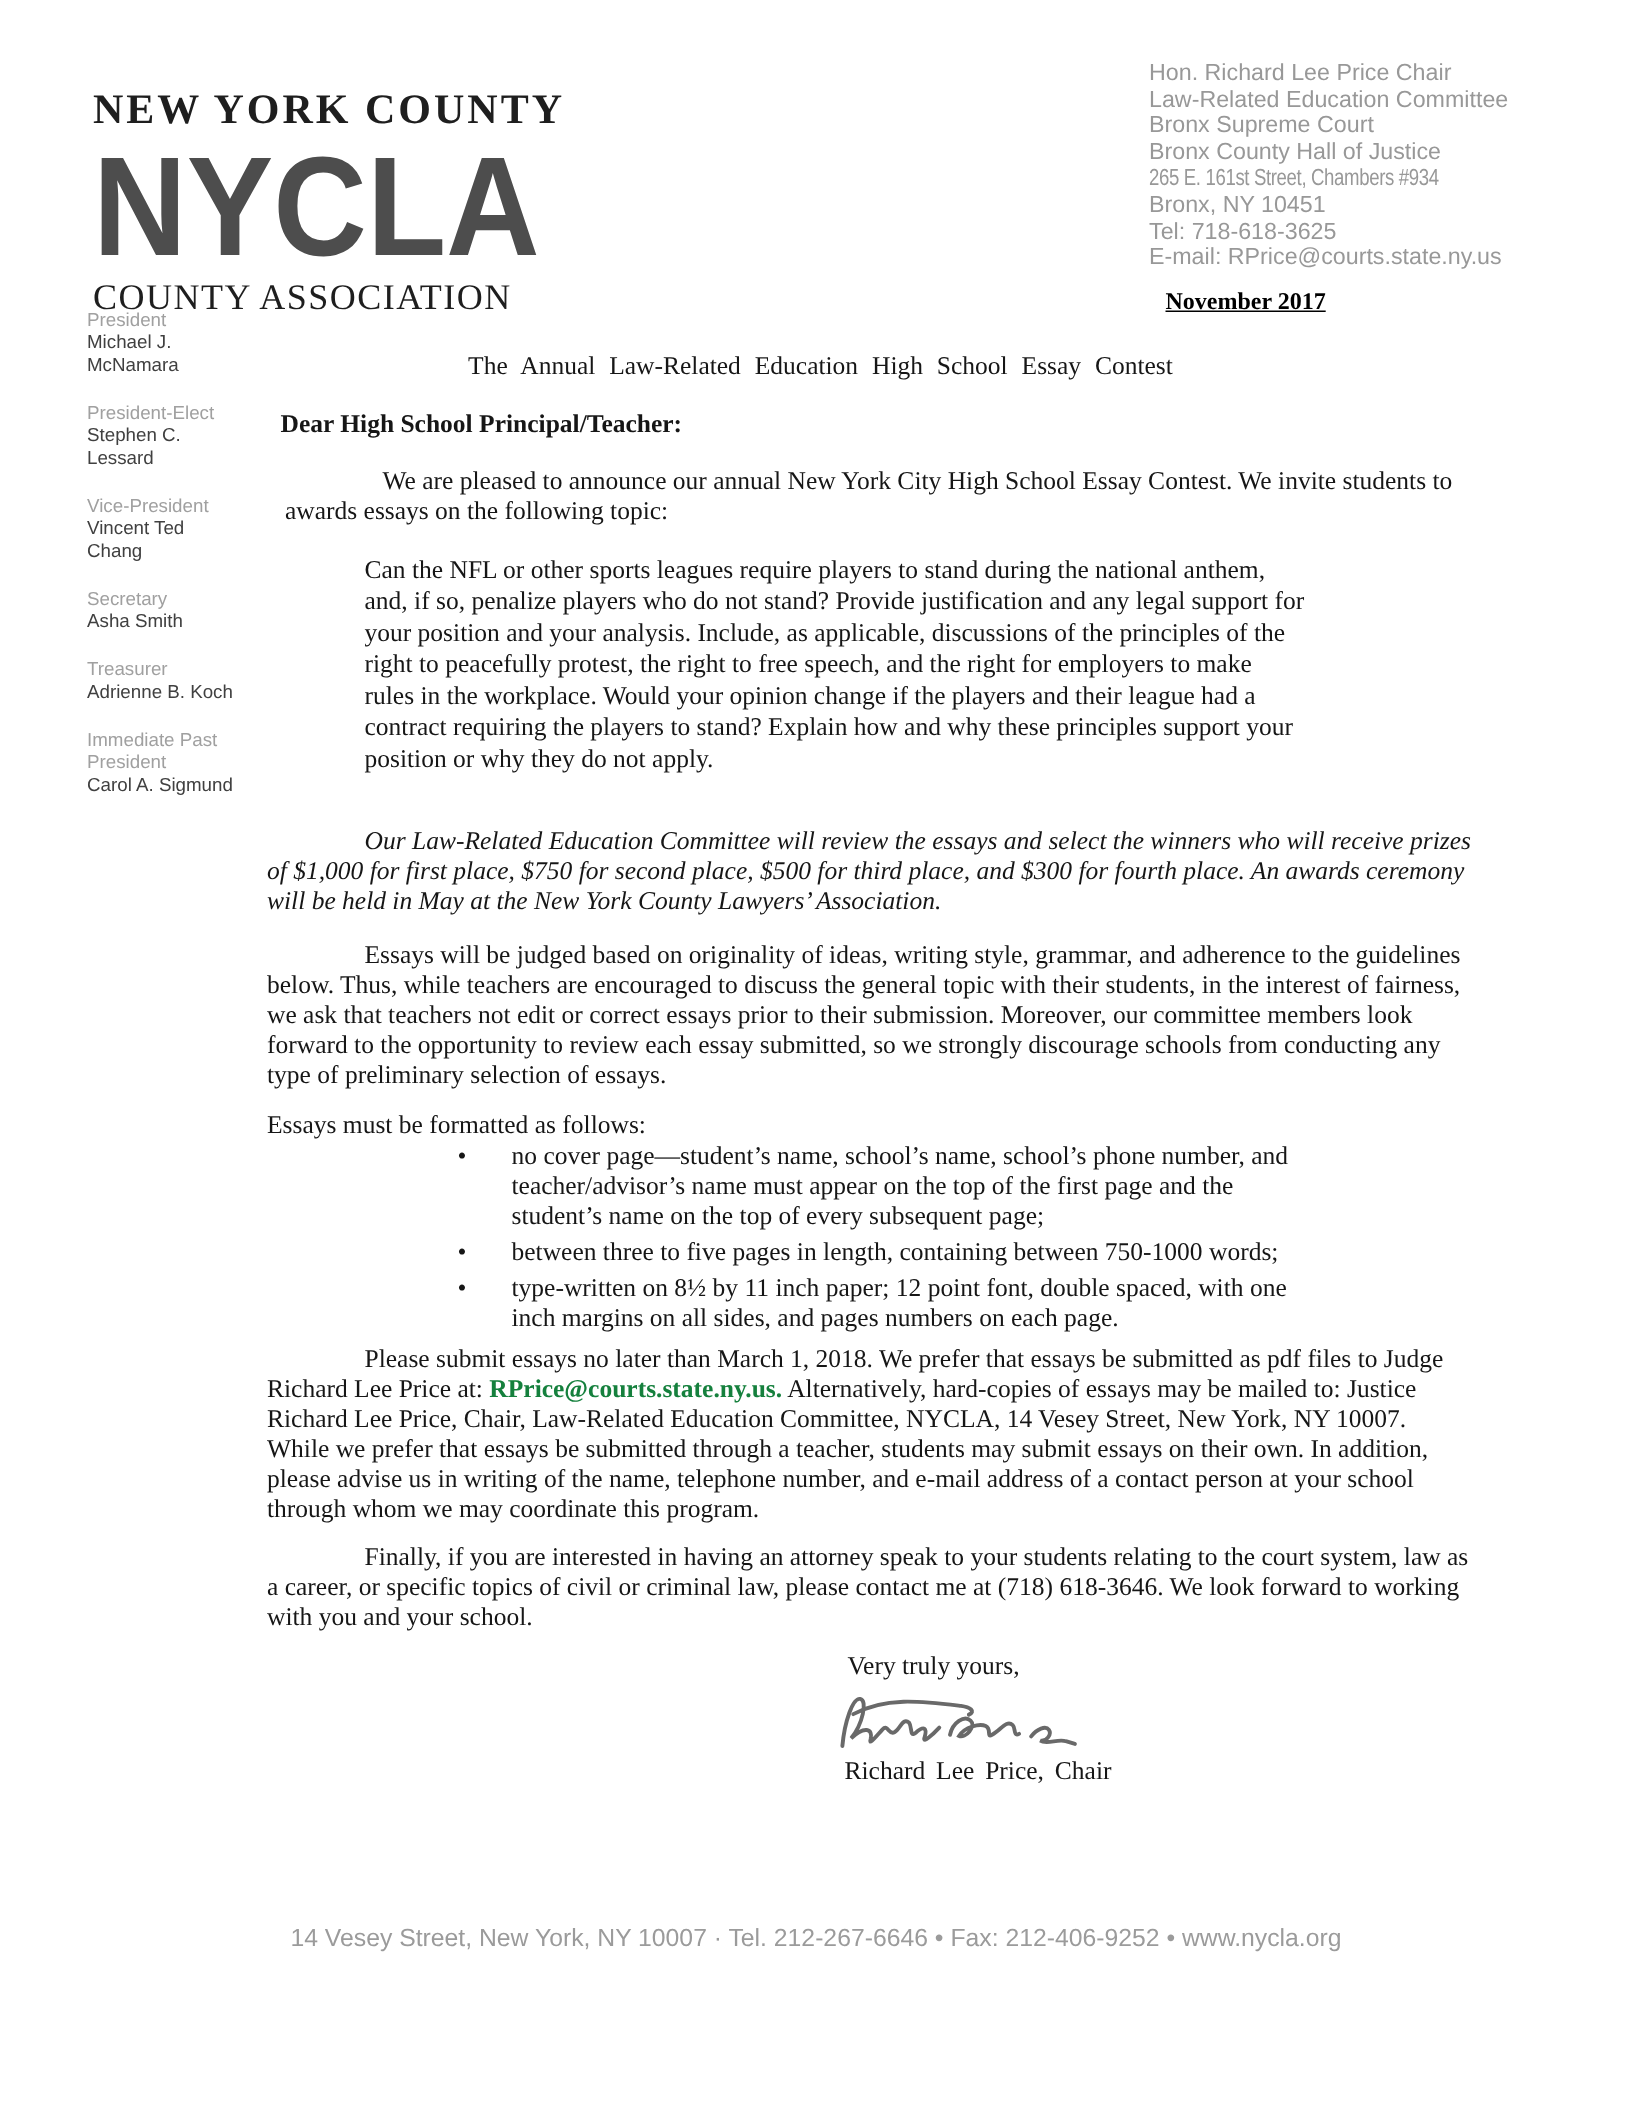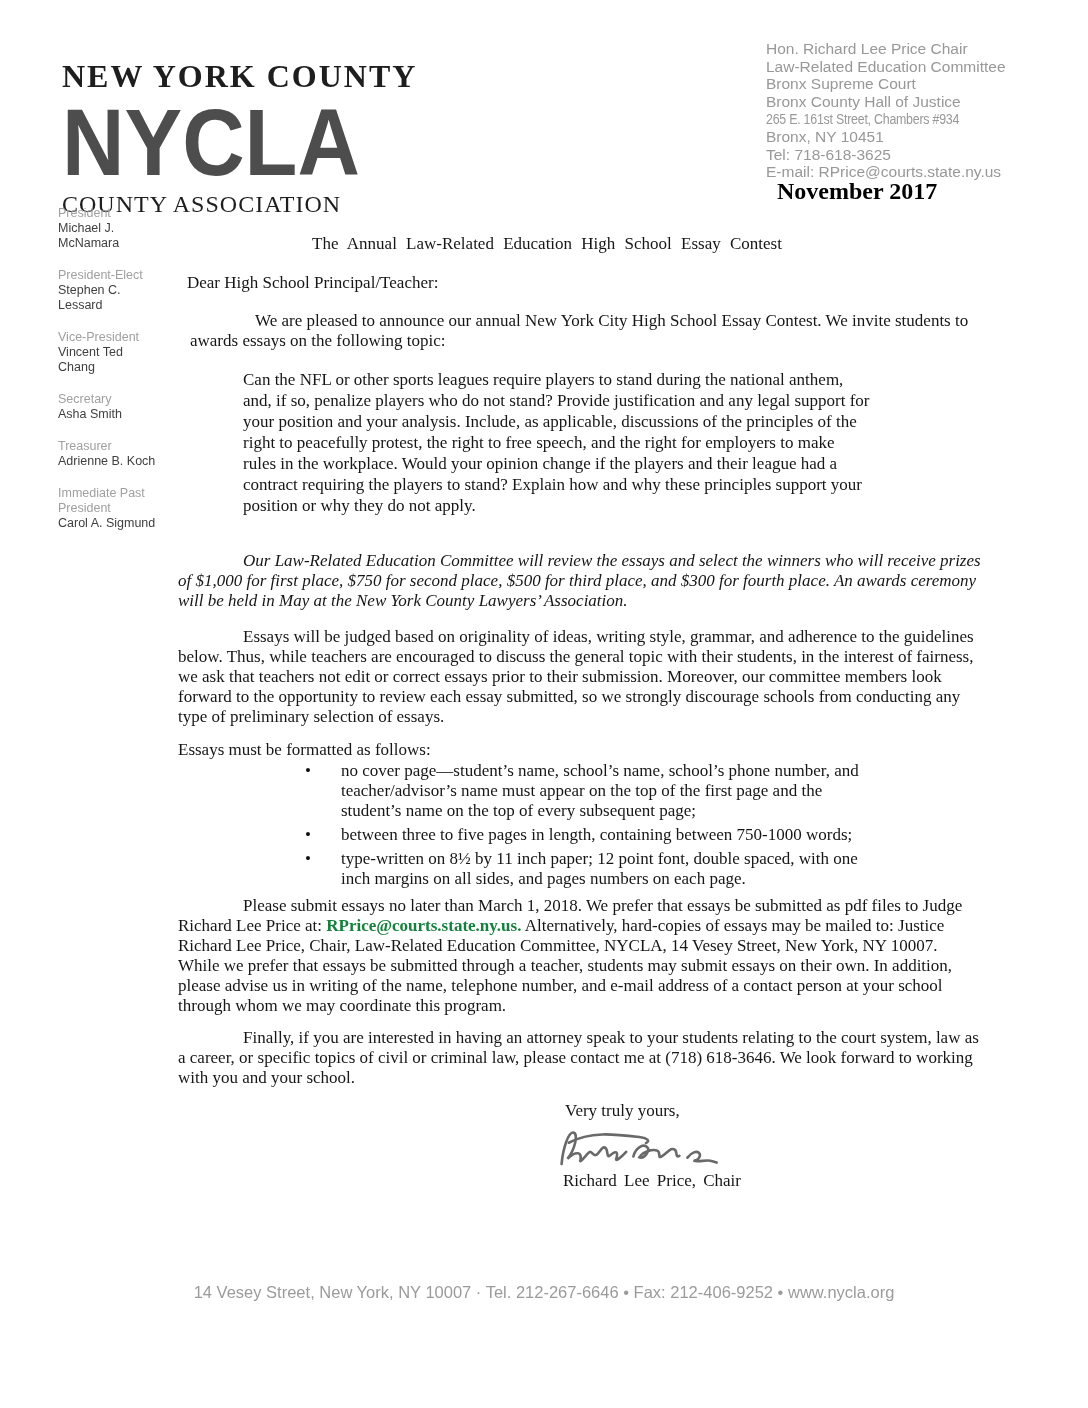--- a/index.html
+++ b/index.html
@@ -6,21 +6,21 @@
   html,body { background:#ffffff; }
   .page {
     position:relative; width:1088px; height:1408px; margin:0 auto;
     background:#ffffff; overflow:hidden;
     font-family:"Liberation Serif", serif; color:#161616;
   }
 
   
   .logo { position:absolute; left:62px; top:58px; }
   .logo-top {
-    font-family:"Liberation Serif", serif; font-size:32px; font-weight:600;
+    font-family:"Liberation Serif", serif; font-size:28px; font-weight:600;
     letter-spacing:2px; color:#1e1e1e;
   }
   .logo-acronym {
     font-family:"Liberation Sans", sans-serif; font-weight:bold;
     font-size:94px; line-height:0.98; color:#4d4d4d; letter-spacing:0px;
     transform:scaleX(.92); transform-origin:left; margin-top:2px;
   }
   .logo-bottom {
     font-family:"Liberation Serif", serif; font-size:24px; font-weight:500;
     letter-spacing:1px; color:#1e1e1e; margin-top:2px;
@@ -30,40 +30,40 @@
   .contact {
     position:absolute; left:766px; top:40px; width:300px;
     font-family:"Liberation Sans", sans-serif; font-size:15.5px;
     line-height:17.6px; color:#989898;
   }
   .contact .condensed {
     transform:scaleX(.80); transform-origin:left; white-space:nowrap;
     letter-spacing:-0.3px;
   }
   .date {
-    position:absolute; left:777px; top:178px; font-size:24px; font-weight:bold;
-    color:#000; font-family:"Liberation Serif", serif;
+    position:absolute; left:777px; top:193px; font-size:16px; font-weight:bold;
+    color:#000; font-family:"Liberation Serif", serif;text-decoration:underline;
   }
 
   
   .officers {
     position:absolute; left:58px; top:206px; width:104px;
     font-family:"Liberation Sans", sans-serif; font-size:12.5px;
     line-height:15px; color:#a6a6a6;
   }
   .officer { margin-bottom:17px; }
   .officer-title { color:#a0a0a0; }
   .officer-name { color:#404040; }
 
   
   .main { position:absolute; left:178px; top:234px; width:804px;
           font-size:17px; line-height:20px; }
   .title { text-align:center; word-spacing:5px; padding-right:66px;
            margin-bottom:19px; }
-  .salutation { margin-left:9px; margin-bottom:18px; }
+  .salutation { margin-left:9px; margin-bottom:18px;font-weight:bold; }
   .para { text-indent:65px; }
   .para-intro { margin-left:12px; text-indent:65px; margin-bottom:18px; }
   .topic { margin-left:65px; width:628px; line-height:21px; margin-bottom:35px; }
   .para-prizes { margin-bottom:16px;font-style:italic; }
   .para-judging { margin-bottom:13px; }
   .format-intro { margin-bottom:1px; }
   .bullets { list-style:none; margin-left:127px; width:580px; margin-bottom:7px; }
   .bullets li { position:relative; padding-left:36px; margin-bottom:4px; }
   .bullets li::before { content:"\2022"; position:absolute; left:0; top:0; }
   .para-submit { margin-bottom:12px; }

